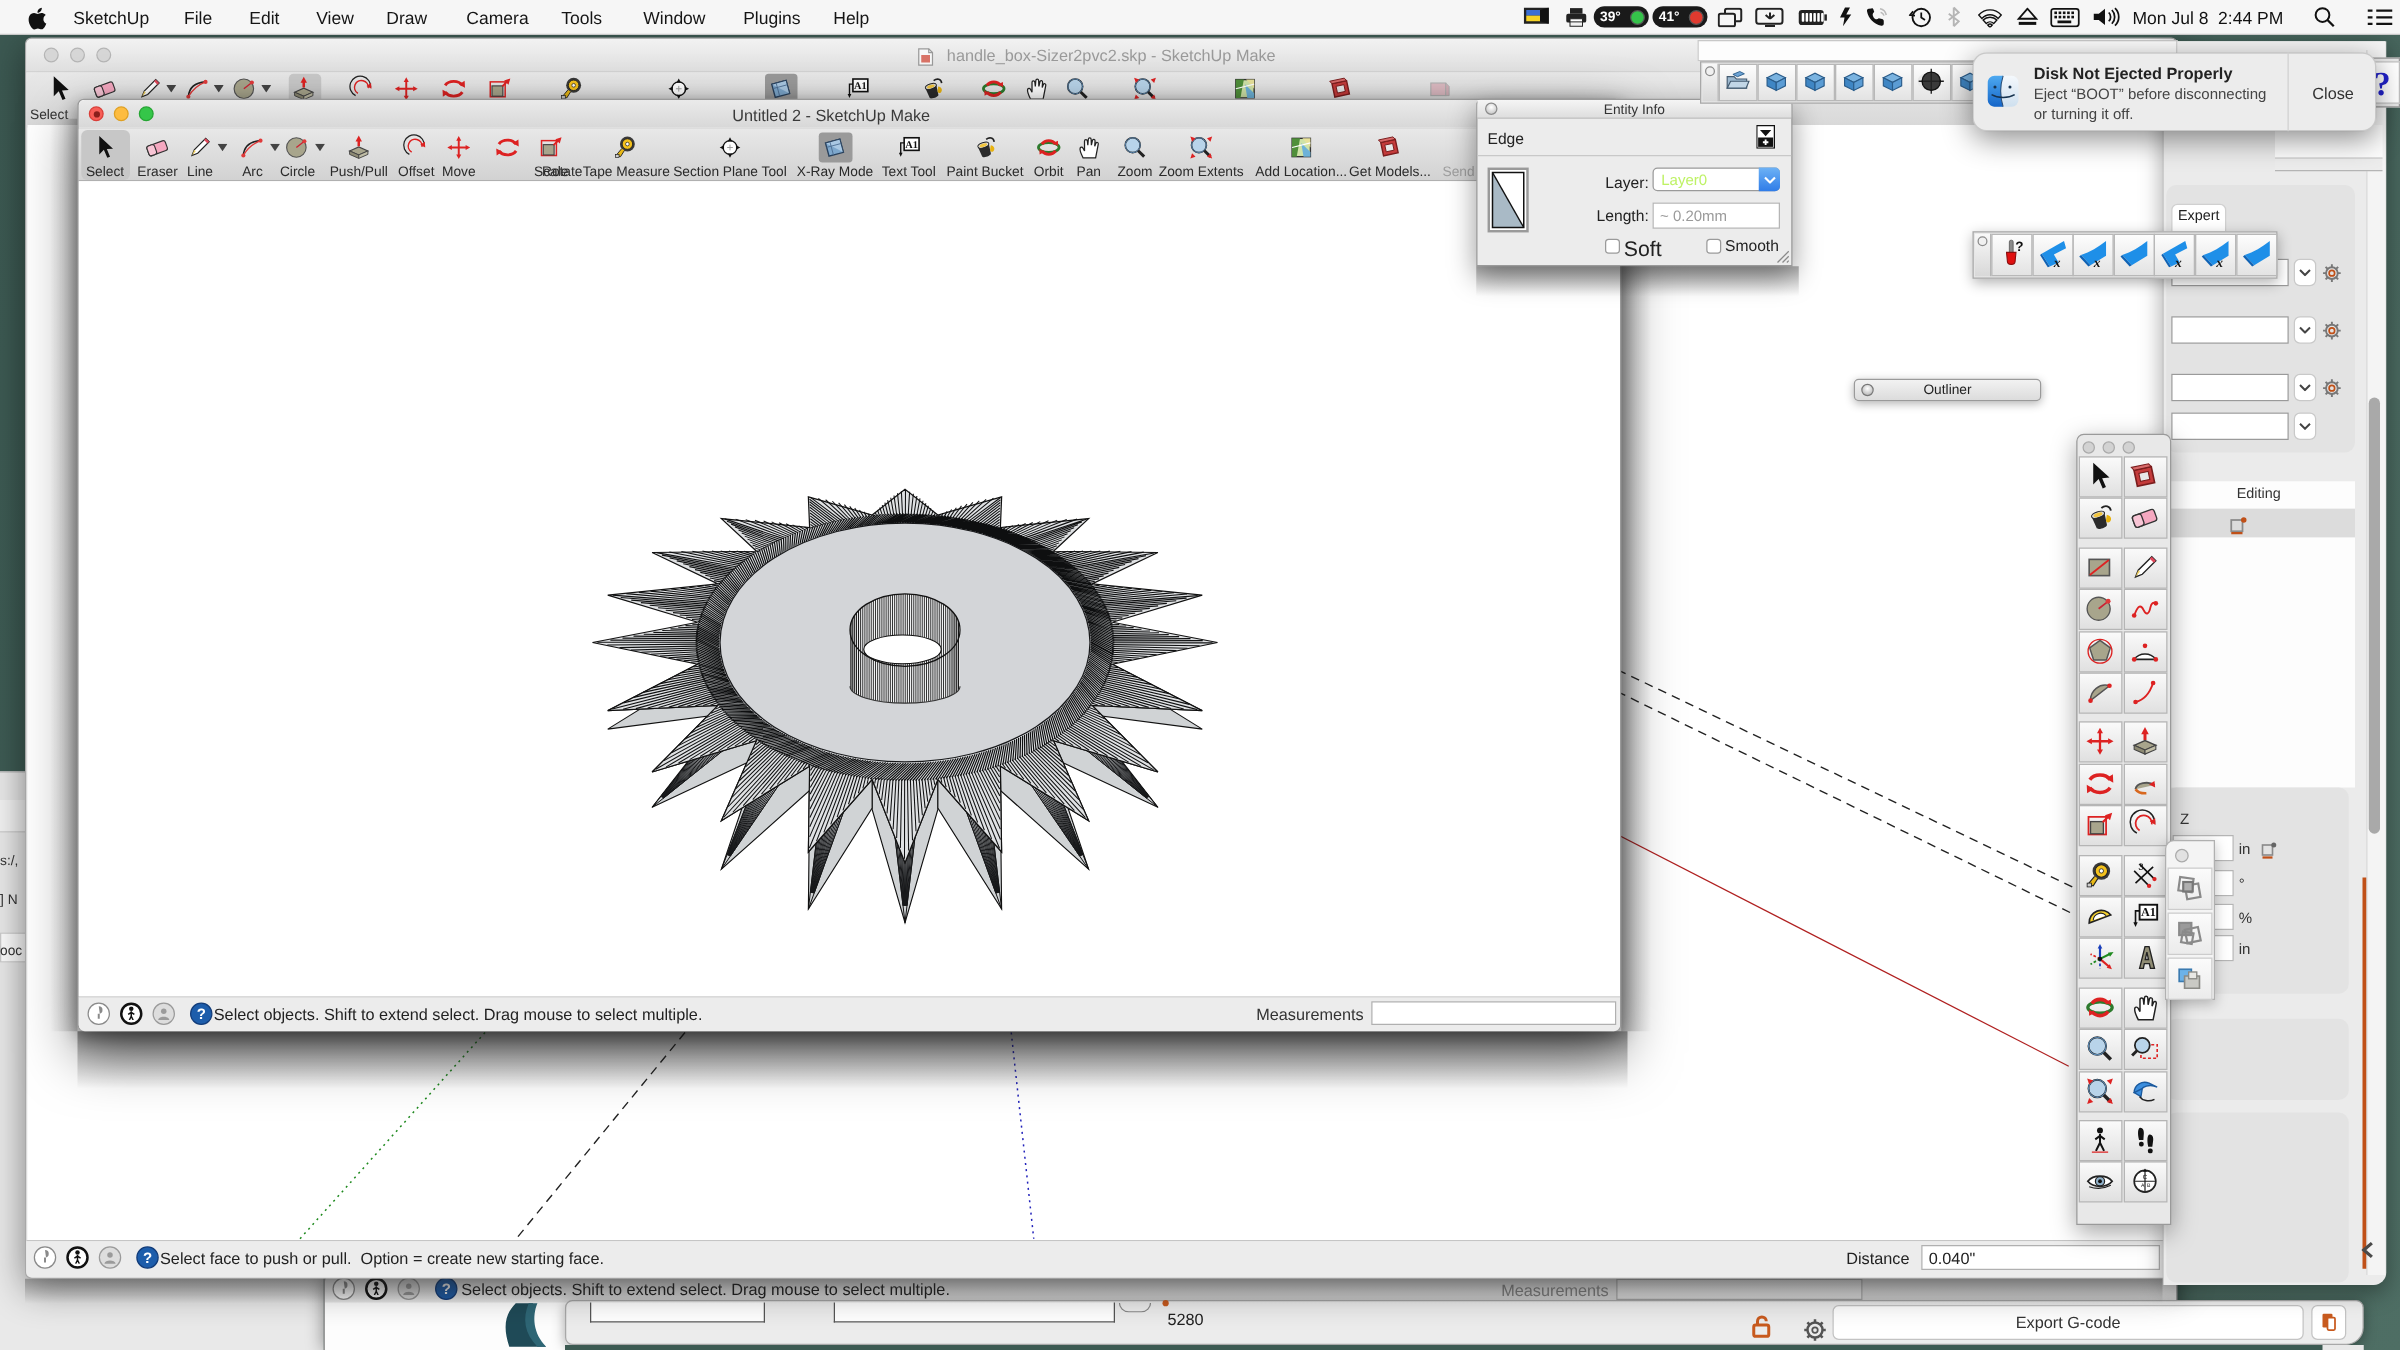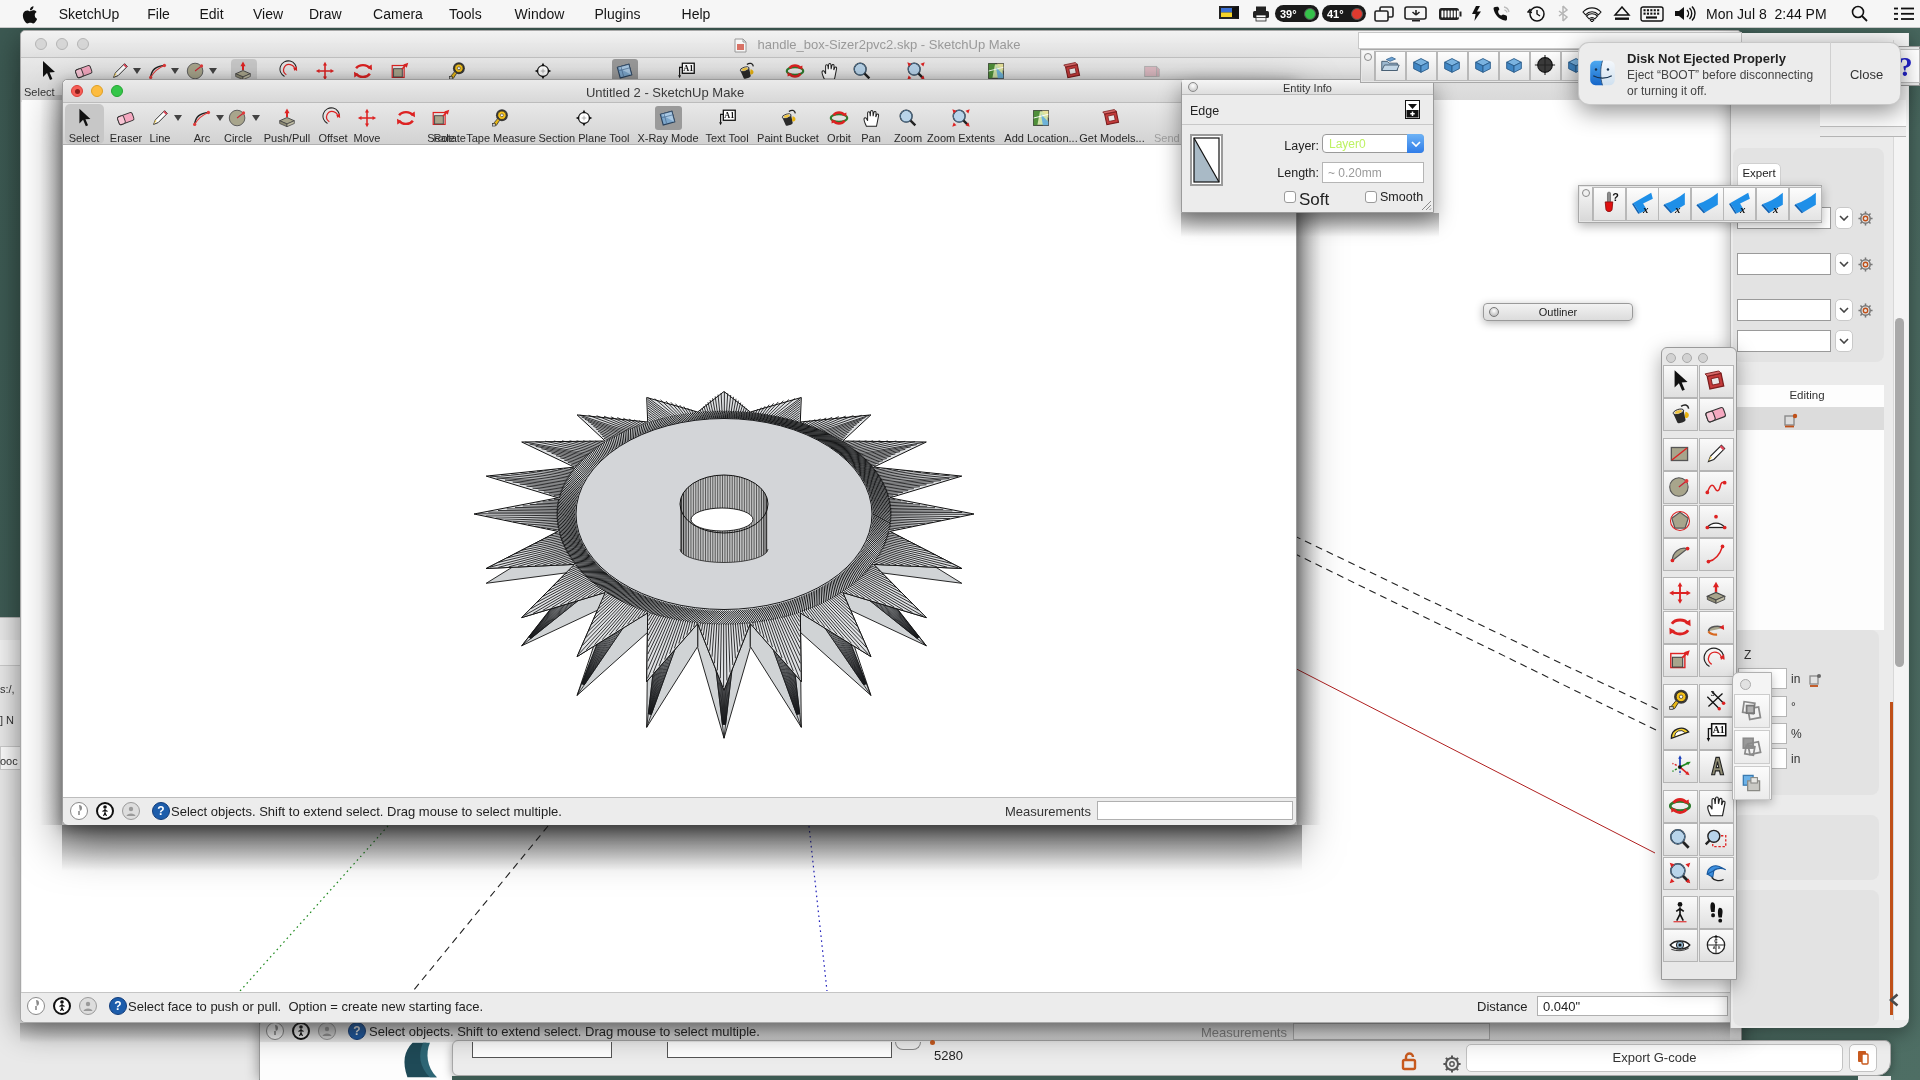--- a/index.html
+++ b/index.html
@@ -1066,21 +1066,21 @@
   </svg>
 <div style="position:absolute;left:57px;top:6px;width:64px;height:16px;;font-size:14px;color:#151515;text-align:center;font-weight:normal;">SketchUp</div>
 <div style="position:absolute;left:143px;top:6px;width:31px;height:16px;;font-size:14px;color:#151515;text-align:center;">File</div>
 <div style="position:absolute;left:196px;top:6px;width:31px;height:16px;;font-size:14px;color:#151515;text-align:center;">Edit</div>
 <div style="position:absolute;left:249px;top:6px;width:38px;height:16px;;font-size:14px;color:#151515;text-align:center;">View</div>
 <div style="position:absolute;left:309px;top:6px;width:38px;height:16px;;font-size:14px;color:#151515;text-align:left;">Draw</div>
 <div style="position:absolute;left:369px;top:6px;width:58px;height:16px;;font-size:14px;color:#151515;text-align:center;">Camera</div>
 <div style="position:absolute;left:449px;top:6px;width:38px;height:16px;;font-size:14px;color:#151515;text-align:left;">Tools</div>
 <div style="position:absolute;left:509px;top:6px;width:61px;height:16px;;font-size:14px;color:#151515;text-align:center;">Window</div>
 <div style="position:absolute;left:592px;top:6px;width:51px;height:16px;;font-size:14px;color:#151515;text-align:center;">Plugins</div>
-<div style="position:absolute;left:664px;top:6px;width:34px;height:16px;;font-size:14px;color:#151515;text-align:center;margin-left:15px;">Help</div>
+<div style="position:absolute;left:664px;top:6px;width:34px;height:16px;;font-size:14px;color:#151515;text-align:center;">Help</div>
 <svg width="22" height="16" viewBox="0 0 22 16" style="position:absolute;left:1219px;top:6px">
     <rect x="0" y="0" width="20" height="13" fill="#222"></rect>
     <rect x="2" y="2" width="11" height="4.5" fill="#3b6fd4"></rect>
     <rect x="2" y="6.5" width="11" height="4.5" fill="#f5d327"></rect>
     <path d="M13 2 L20 0 L20 13 L13 11 Z" fill="#111"></path>
   </svg>
 <svg width="20" height="17" viewBox="0 0 20 17" style="position:absolute;left:1251px;top:5px">
     <rect x="2" y="6" width="16" height="7" rx="1.5" fill="#222"></rect>
     <rect x="5" y="1.5" width="10" height="4.5" fill="#222"></rect>
     <rect x="5" y="10" width="10" height="6" fill="#f2f2f2" stroke="#222" stroke-width="0.8"></rect>

